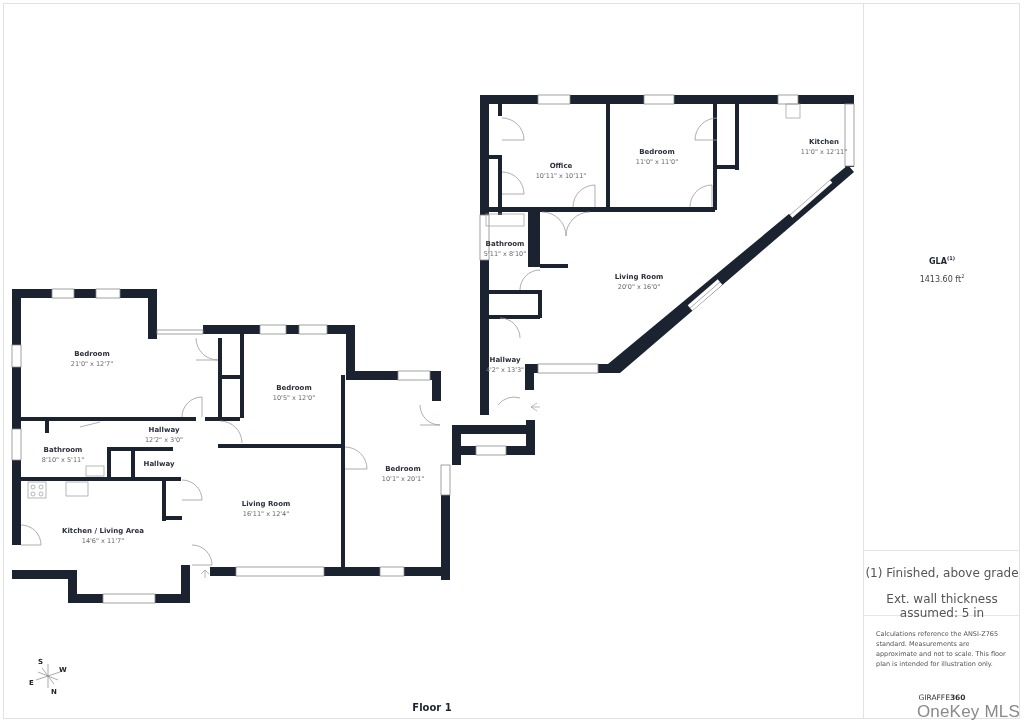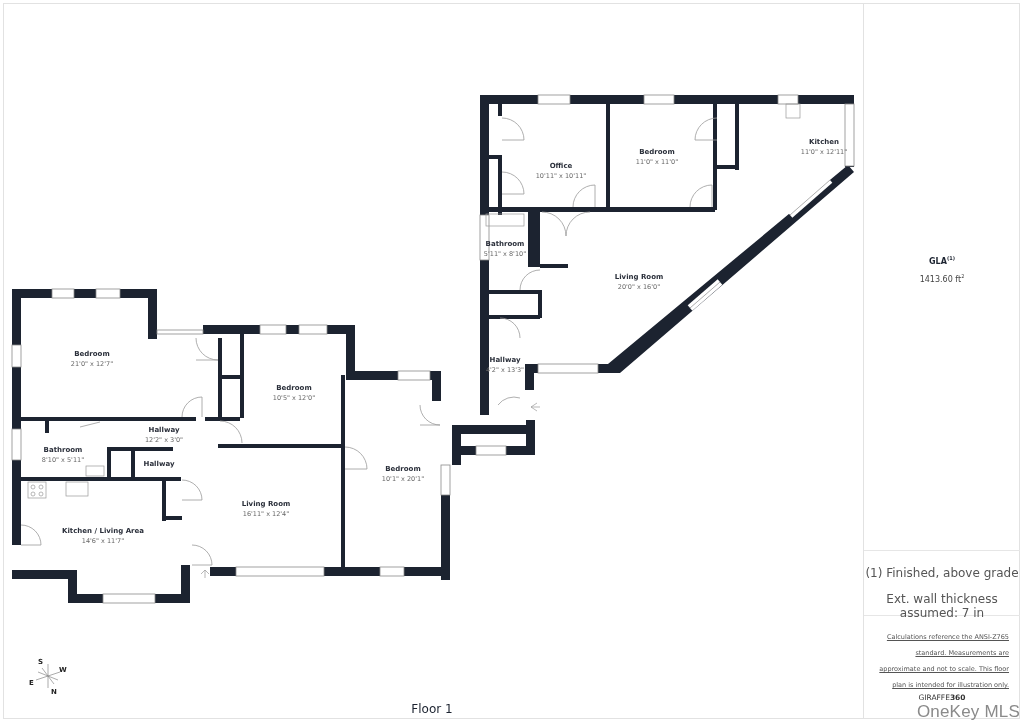--- a/index.html
+++ b/index.html
@@ -7,25 +7,25 @@
   .frame{position:absolute;left:3px;top:3px;width:1017px;height:716px;border:1px solid #e2e2e2;box-sizing:border-box;}
   .sidepanel{position:absolute;left:863px;top:3px;width:157px;height:716px;border-left:1px solid #e2e2e2;box-sizing:border-box;}
   .gla{position:absolute;left:0;top:252px;width:100%;text-align:center;}
   .gla-title{font-size:8px;font-weight:bold;color:#1c2330;}
   .gla-title sup{font-size:5px;}
   .gla-val{font-size:8px;color:#444;margin-top:7px;}
   .gla-val sup{font-size:5px;}
   .notes{position:absolute;left:0;top:547px;width:100%;height:66px;border-top:1px solid #e6e6e6;border-bottom:1px solid #e6e6e6;box-sizing:border-box;text-align:center;font-size:12px;color:#555;}
   .notes div{margin-top:15px;}
   .notes div+div{margin-top:12px;}
-  .disclaimer{position:absolute;left:12px;top:626px;width:133px;text-align:right;font-size:6.5px;line-height:16px;color:#555;text-decoration:underline;}
+  .disclaimer{position:absolute;left:12px;top:626px;width:133px;text-align:left;font-size:6.5px;line-height:10px;color:#555;}
   .brand{position:absolute;left:0;top:690px;width:100%;text-align:center;font-size:7.5px;color:#333;}
   .brand b{font-weight:bold;}
   .watermark{position:absolute;right:4px;top:702px;font-size:17px;color:#8a8a8a;font-family:"Liberation Sans",sans-serif;letter-spacing:0.2px;margin-left:39px;}
-  .floor-label{position:absolute;left:400px;top:702px;width:64px;text-align:center;font-size:12px;font-weight:normal;color:#1c2330;}
+  .floor-label{position:absolute;left:400px;top:702px;width:64px;text-align:center;font-size:10px;font-weight:bold;color:#1c2330;}
   .plan{position:absolute;left:0;top:0;}
   .room{position:absolute;text-align:center;transform:translateX(-50%);white-space:nowrap;}
   .room .n{font-size:7px;font-weight:bold;color:#2a2f3a;}
   .room .d{font-size:6.5px;color:#666;margin-top:2px;}
   .compass{position:absolute;left:26px;top:654px;width:44px;height:44px;}
   .compass span{position:absolute;font-size:7px;font-weight:bold;color:#222;}
 </style>
 </head>
 <body>
 
@@ -238,19 +238,19 @@
 
 <div class="floor-label">Floor 1</div>
 
 <div class="sidepanel">
   <div class="gla">
     <div class="gla-title"><span>GLA</span><sup>(1)</sup></div>
     <div class="gla-val"><span>1413.60 ft</span><sup>2</sup></div>
   </div>
   <div class="notes">
     <div>(1) Finished, above grade</div>
-    <div>Ext. wall thickness assumed: 7 in</div>
+    <div>Ext. wall thickness assumed: 5 in</div>
   </div>
   <div class="disclaimer">Calculations reference the ANSI-Z765 standard. Measurements are approximate and not to scale. This floor plan is intended for illustration only.</div>
   <div class="brand"><span>GIRAFFE</span><b>360</b></div>
 </div>
 
 <div class="watermark">OneKey MLS</div>
 
 </body></html>

